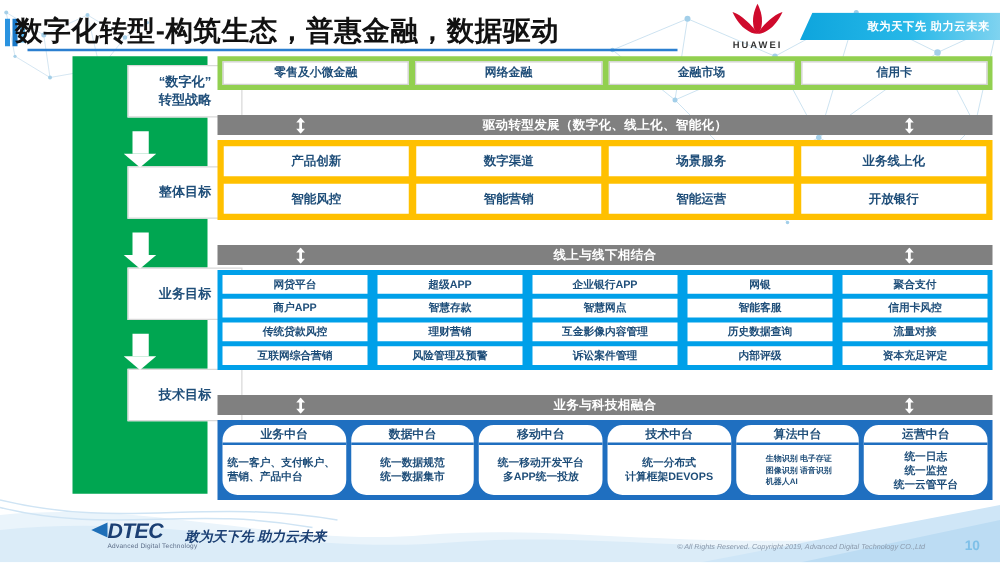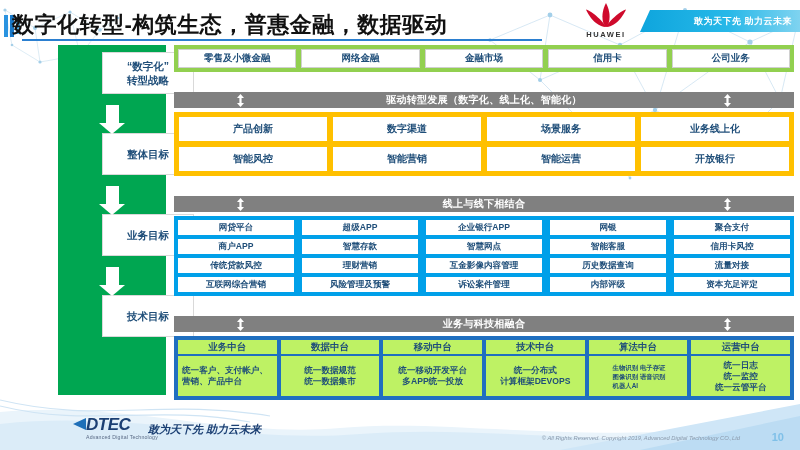--- a/index.html
+++ b/index.html
@@ -93,21 +93,21 @@
   .band-blue .row + .row { margin-top: 4px; }
   .band-blue .cell {
     flex: 1; background: #fff; height: 15px;
     display: flex; align-items: center; justify-content: center;
     color: #1f4e79; font-size: 8.6px; font-weight: 700; white-space: nowrap;
   }
 
   .band-navy { background: #1f6fc0; padding: 4px; margin-top: 4px; }
   .band-navy .row { display: flex; gap: 4px; }
   .band-navy .cell {
-    flex: 1; background: #bef264; display: flex; flex-direction: column;
+    flex: 1; background: #ffffff; display: flex; flex-direction: column; border-radius: 12px;
   }
   .band-navy .cell .head {
     height: 16px; display: flex; align-items: center; justify-content: center;
     color: #1f4e79; font-size: 9.5px; font-weight: 700; border-bottom: 2px solid #1f6fc0;
   }
   .band-navy .cell .body {
     height: 40px; display: flex; align-items: center; justify-content: center;
     color: #1f4e79; font-size: 8.6px; font-weight: 700; line-height: 11px;
     text-align: center; padding: 1px 2px;
   }
@@ -227,21 +227,20 @@
     </div>
   </div>
 
   <div class="right-col">
 
     <div class="band-green">
       <div class="cell">零售及小微金融</div>
       <div class="cell">网络金融</div>
       <div class="cell">金融市场</div>
       <div class="cell">信用卡</div>
-      <div class="cell">公司业务</div>
     </div>
 
     <div class="gray-bar">
       <svg class="udarrow l" viewBox="0 0 9 13">
         <path d="M4.5 0 L8 4 L5.6 4 L5.6 9 L8 9 L4.5 13 L1 9 L3.4 9 L3.4 4 L1 4 Z" fill="#fff"></path>
       </svg>
       <span>驱动转型发展（数字化、线上化、智能化）</span>
       <svg class="udarrow r" viewBox="0 0 9 13">
         <path d="M4.5 0 L8 4 L5.6 4 L5.6 9 L8 9 L4.5 13 L1 9 L3.4 9 L3.4 4 L1 4 Z" fill="#fff"></path>
       </svg>

